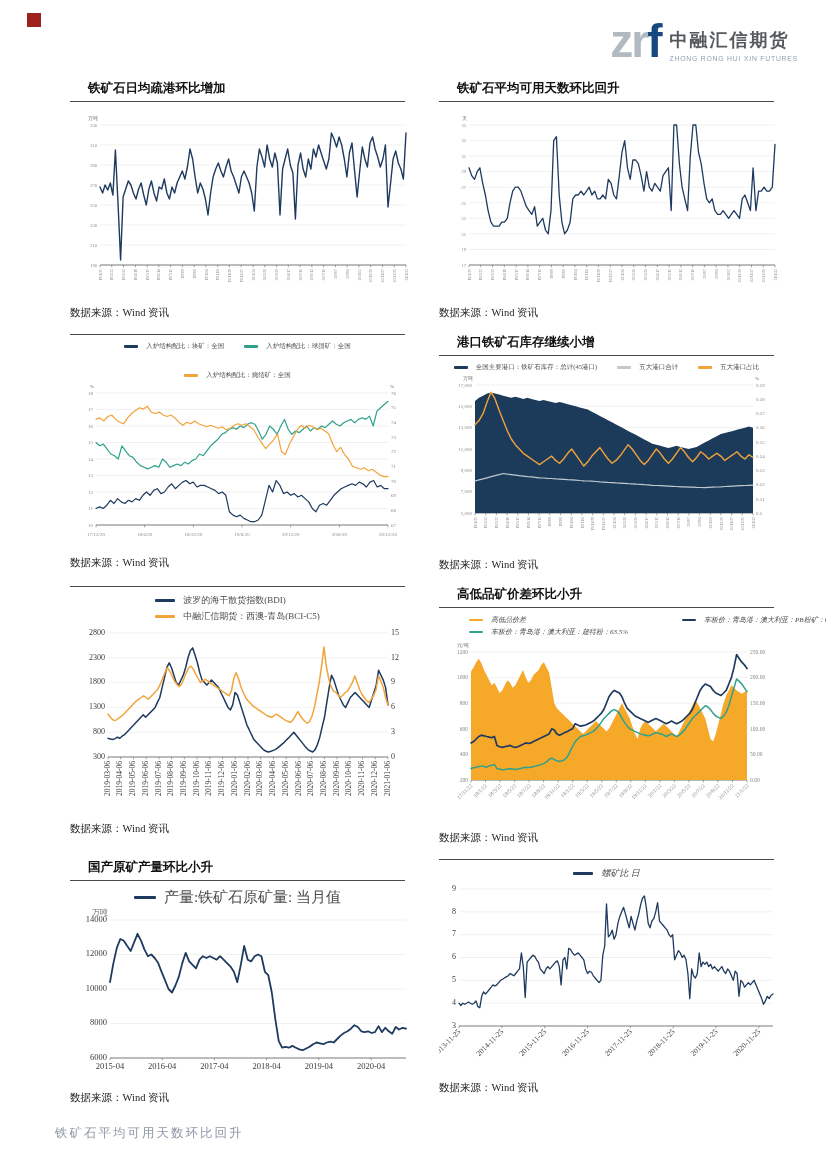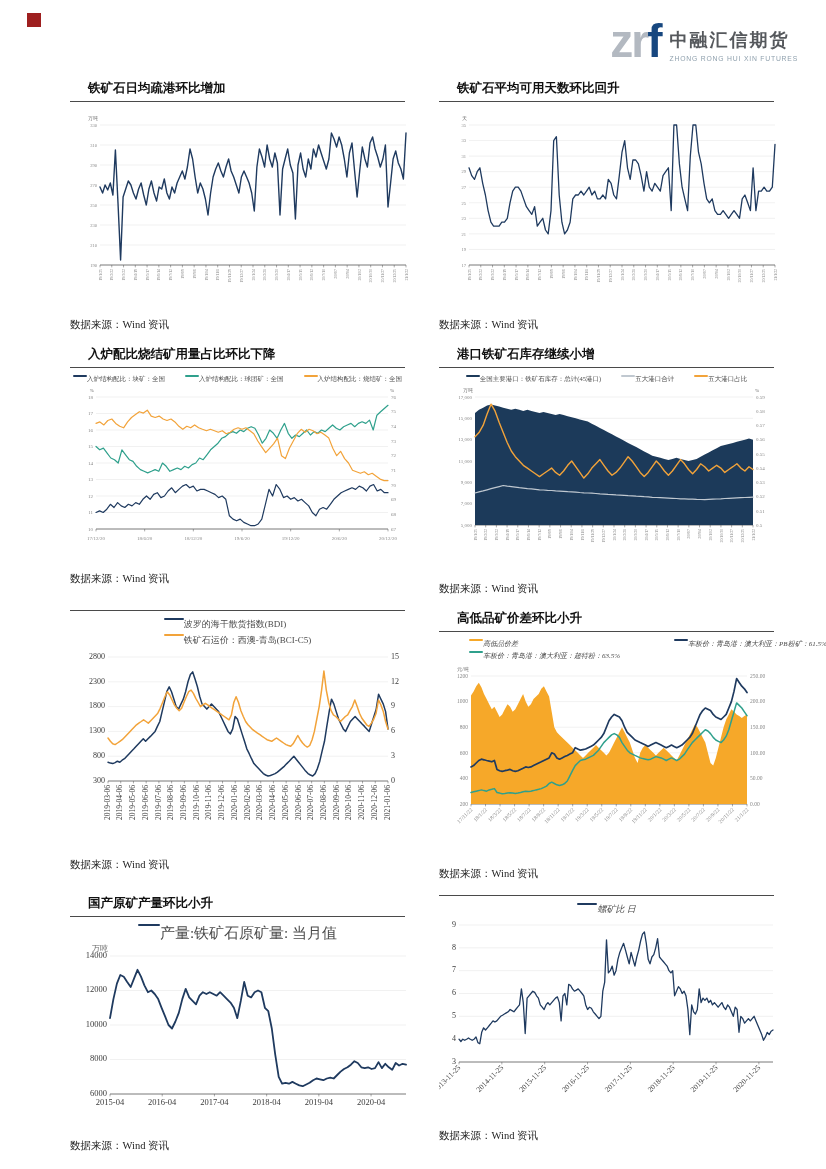--- a/index.html
+++ b/index.html
@@ -17,23 +17,23 @@
   .grid{display:grid;grid-template-columns:1fr 1fr;column-gap:34px;row-gap:14px;padding:10px 52px 0 70px}
   .cell{min-width:0}
   .chart-title{font-size:12.5px;font-weight:bold;color:#111;margin:0 0 4px 18px;white-space:nowrap}
   .rule{border-top:1.5px solid #4A4A4A;margin-bottom:7px}
   .legend{display:flex;justify-content:center;align-items:center;gap:20px;flex-wrap:wrap;
           color:#4a4a4a;margin:2px 0 1px 0;font-family:"Liberation Serif","DejaVu Serif",serif}
   .legend:empty{display:none}
   .legend.column{flex-direction:column;align-items:flex-start;gap:3px;width:fit-content;margin:2px auto}
   .legend.grid2{display:grid;grid-template-columns:auto auto;justify-content:start;
                 padding-left:30px;column-gap:54px;row-gap:2px}
-  .li{display:flex;gap:0;white-space:nowrap}
+  .li{display:flex;align-items:center;gap:8px;white-space:nowrap}
   .lm{display:inline-block;height:2.4px;border-radius:1px}
-  .caption{font-size:10.5px;color:#222;margin-top:23px;
+  .caption{font-size:10.5px;color:#222;margin-top:11px;
            font-family:"Liberation Serif","DejaVu Serif",serif}
   svg text{font-family:"Liberation Serif","DejaVu Serif",serif}
   .footer{margin:20px 0 0 55px;font-size:12.5px;color:#8E97A6;letter-spacing:2px;
           font-family:"Liberation Serif","DejaVu Serif",serif}
 </style>
 </head>
 <body>
 
 <div class="corner-mark"></div>
 
@@ -206,21 +206,20 @@
         <text transform="translate(314.0615384615385,160) rotate(-90)" text-anchor="end" font-size="3.8" fill="#888">20/11/27</text>
         <line x1="324.2307692307692" y1="156" x2="324.2307692307692" y2="158.4" stroke="#555" stroke-width="0.5"></line>
         <text transform="translate(325.83076923076925,160) rotate(-90)" text-anchor="end" font-size="3.8" fill="#888">20/12/25</text>
         <line x1="336" y1="156" x2="336" y2="158.4" stroke="#555" stroke-width="0.5"></line>
         <text transform="translate(337.6,160) rotate(-90)" text-anchor="end" font-size="3.8" fill="#888">21/1/22</text>
         <polyline points="30.0,58.8 32.7,66.6 35.5,70.4 38.2,62.7 40.9,58.8 43.7,74.3 46.4,86.0 49.1,101.6 51.9,113.2 54.6,117.1 57.3,117.1 60.1,117.1 62.8,113.2 65.5,113.2 68.3,109.3 71.0,93.8 73.7,82.1 76.4,78.2 79.2,78.2 81.9,82.1 84.6,89.9 87.4,97.7 90.1,101.6 92.8,105.4 95.6,97.7 98.3,117.1 101.0,113.2 103.8,109.3 106.5,121.0 109.2,124.9 112.0,101.6 114.7,31.6 117.4,27.7 120.2,86.0 122.9,113.2 125.6,124.9 128.4,121.0 131.1,113.2 133.8,89.9 136.6,86.0 139.3,86.0 142.0,82.1 144.8,86.0 147.5,82.1 150.2,78.2 152.9,86.0 155.7,82.1 158.4,89.9 161.1,89.9 163.9,86.0 166.6,89.9 169.3,70.4 172.1,74.3 174.8,86.0 177.5,89.9 180.3,66.6 183.0,43.2 185.7,31.6 188.5,58.8 191.2,70.4 193.9,51.0 196.7,51.0 199.4,54.9 202.1,66.6 204.9,82.1 207.6,62.7 210.3,78.2 213.1,82.1 215.8,74.3 218.5,78.2 221.3,82.1 224.0,66.6 226.7,62.7 229.4,58.8 232.2,101.6 234.9,16.0 237.6,16.0 240.4,54.9 243.1,78.2 245.8,89.9 248.6,101.6 251.3,47.1 254.0,16.0 256.8,16.0 259.5,43.2 262.2,54.9 265.0,74.3 267.7,89.9 270.4,93.8 273.2,89.9 275.9,101.6 278.6,105.4 281.4,105.4 284.1,101.6 286.8,105.4 289.6,109.3 292.3,105.4 295.0,101.6 297.8,105.4 300.5,109.3 303.2,89.9 305.9,86.0 308.7,93.8 311.4,101.6 314.1,58.8 316.9,101.6 319.6,82.1 322.3,82.1 325.1,78.2 327.8,82.1 330.5,82.1 333.3,78.2 336.0,35.4" fill="none" stroke="#1F3A5F" stroke-width="1.3" stroke-linejoin="round" stroke-linecap="round"></polyline>
       </svg>
     <div class="caption">数据来源：Wind 资讯</div>
   </section>
   <section class="cell">
-    <h3 class="chart-title">入炉配比烧结矿用量占比环比下降</h3>
     <div class="rule"></div>
     <div class="legend row" id="legend2" style="font-size: 6.5px;">
         <span class="li">
           <span class="lm" style="width: 14px; background: rgb(31, 58, 95);"></span>
           <span>入炉结构配比：块矿：全国</span>
         </span>
         <span class="li">
           <span class="lm" style="width: 14px; background: rgb(47, 160, 140);"></span>
           <span>入炉结构配比：球团矿：全国</span>
         </span>
@@ -386,21 +385,21 @@
   </section>
   <section class="cell">
     <div class="rule"></div>
     <div class="legend column" id="legend4" style="font-size: 9px;">
         <span class="li">
           <span class="lm" style="width: 20px; background: rgb(31, 58, 95);"></span>
           <span>波罗的海干散货指数(BDI)</span>
         </span>
         <span class="li">
           <span class="lm" style="width: 20px; background: rgb(242, 163, 58);"></span>
-          <span>铁矿石运价：西澳-青岛(BCI-C5)</span>
+          <span>中融汇信期货：西澳-青岛(BCI-C5)</span>
         </span>
       </div>
     <svg id="chart4" width="344" height="182">
         <line x1="38" y1="8" x2="318" y2="8" stroke="#E7E7E7" stroke-width="0.6"></line>
         <text x="35" y="9.8" text-anchor="end" font-size="8" fill="#3A3A3A">2800</text>
         <line x1="38" y1="32.8" x2="318" y2="32.8" stroke="#E7E7E7" stroke-width="0.6"></line>
         <text x="35" y="34.599999999999994" text-anchor="end" font-size="8" fill="#3A3A3A">2300</text>
         <line x1="38" y1="57.6" x2="318" y2="57.6" stroke="#E7E7E7" stroke-width="0.6"></line>
         <text x="35" y="59.4" text-anchor="end" font-size="8" fill="#3A3A3A">1800</text>
         <line x1="38" y1="82.4" x2="318" y2="82.4" stroke="#E7E7E7" stroke-width="0.6"></line>

